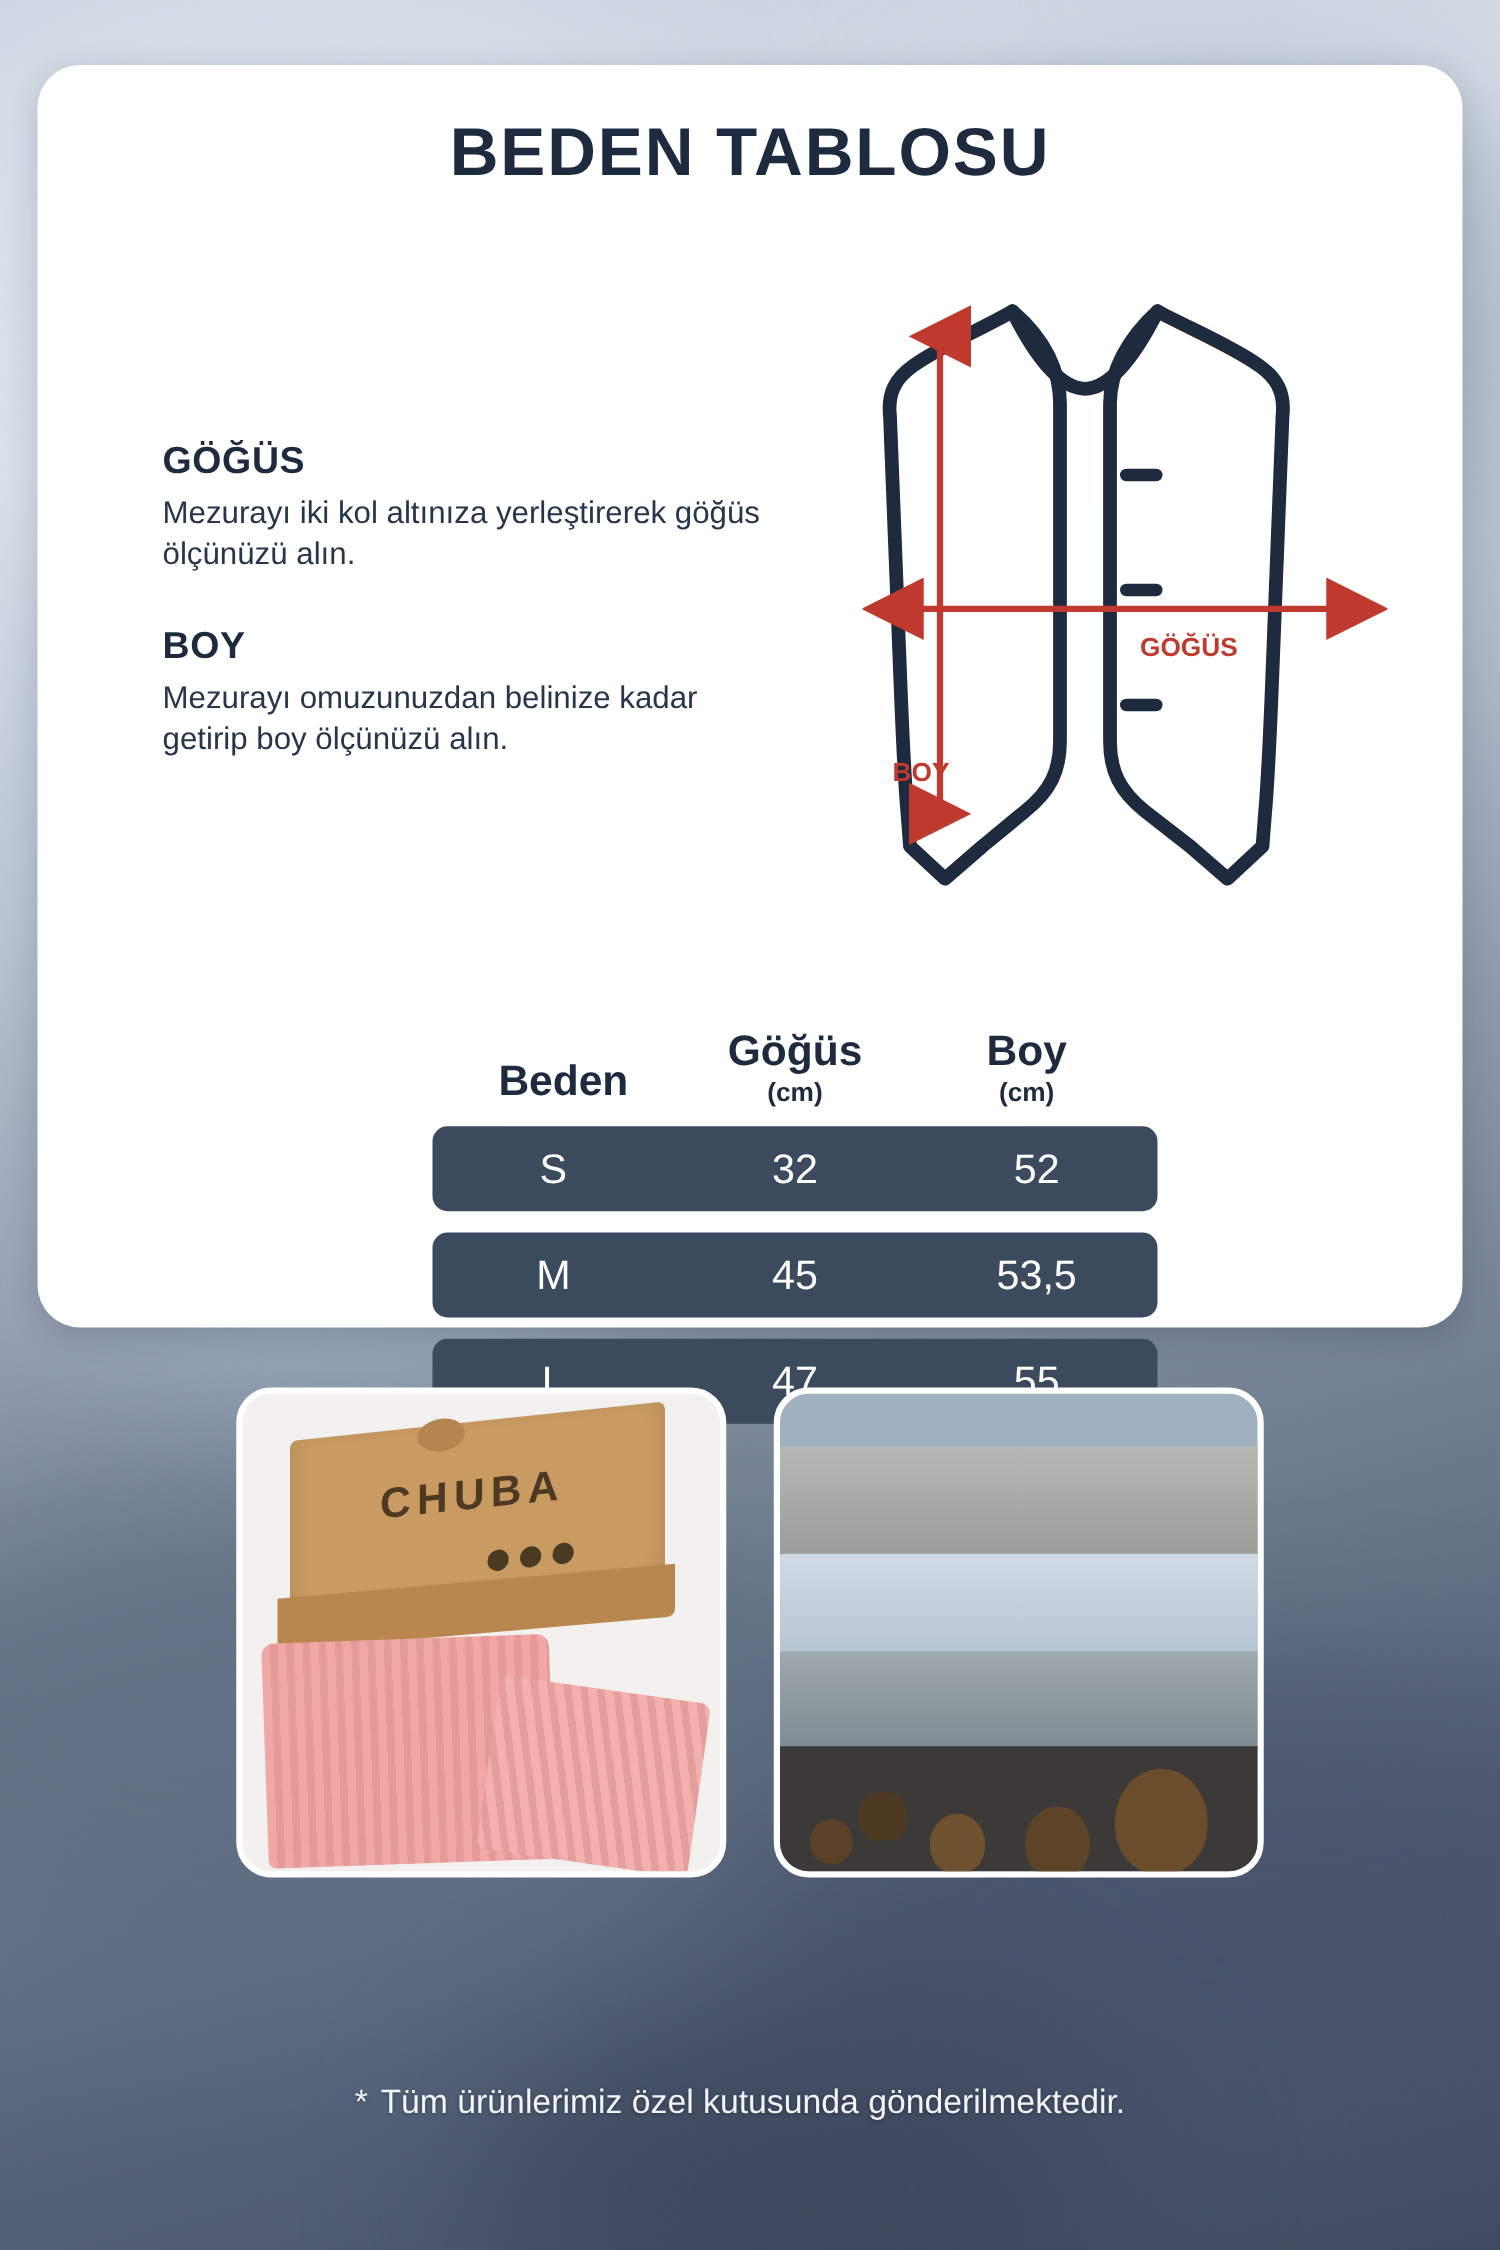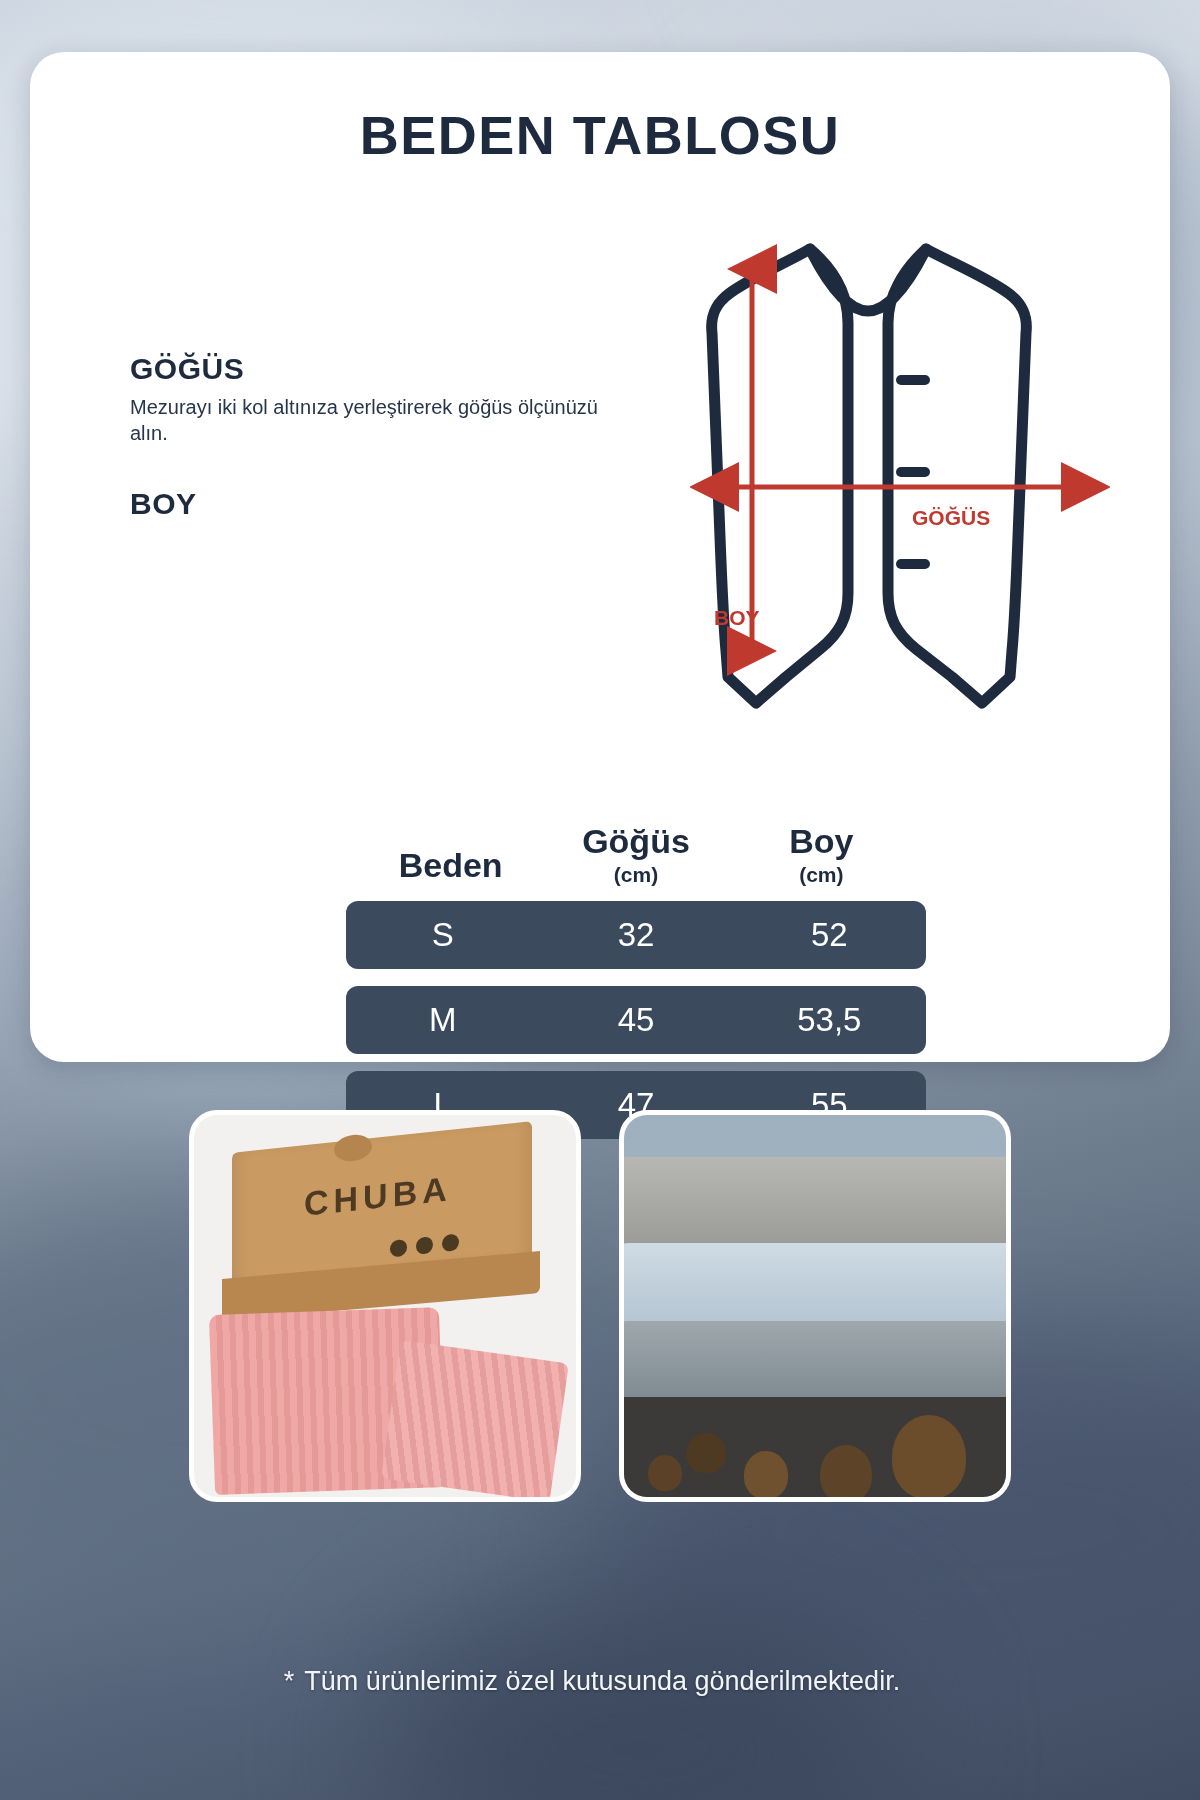--- a/index.html
+++ b/index.html
@@ -25,41 +25,41 @@
     position: absolute;
     left: 30px; top: 52px;
     width: 1140px; height: 1010px;
     background: #ffffff;
     border-radius: 34px;
     box-shadow: 0 6px 26px rgba(20,30,50,.18);
   }
 
   .title {
     text-align: center;
-    margin-top: 52px;
+    margin-top: 39px;
     font-size: 54px;
     font-weight: bold;
     letter-spacing: 1.5px;
     color: #1e2b3e;
   }
 
   .info {
     position: absolute;
     left: 100px; top: 300px;
     width: 490px;
   }
   .info h3 {
     font-size: 30px;
     font-weight: bold;
     color: #1e2b3e;
     letter-spacing: .5px;
     margin-bottom: 8px;
   }
   .info p {
-    font-size: 20px;
+    font-size: 25px;
     line-height: 1.32;
     color: #27364b;
     font-weight: 300;
   }
   .info .gap { height: 40px; }
 
   .vest-wrap {
     position: absolute;
     left: 660px; top: 185px;
     width: 420px; height: 480px;
@@ -208,20 +208,21 @@
 
 <div class="card">
 
   <div class="title">BEDEN TABLOSU</div>
 
   <div class="info">
     <h3>GÖĞÜS</h3>
     <p>Mezurayı iki kol altınıza yerleştirerek göğüs ölçünüzü alın.</p>
     <div class="gap"></div>
     <h3>BOY</h3>
+    <p>Mezurayı omuzunuzdan belinize kadar getirip boy ölçünüzü alın.</p>
   </div>
 
   <div class="vest-wrap">
     <svg width="420" height="480" viewBox="0 0 420 480">
       <g fill="none" stroke="#1e2b3e" stroke-width="11" stroke-linejoin="round" stroke-linecap="round">
 
         <path d="M120 12 C 96 26, 62 40, 40 56 C 26 66, 20 78, 22 96 L 30 300 C 32 352, 34 392, 36 414 L 38 440 L 66 466 L 96 440 L 130 412 C 150 396, 158 380, 158 356 L 158 86 C 158 60, 146 34, 120 12 Z"></path>
 
         <path d="M236 12 C 212 34, 198 60, 198 86 L 198 356 C 198 380, 206 396, 226 412 L 262 440 L 292 466 L 320 440 L 322 414 C 324 392, 326 352, 328 300 L 336 96 C 338 78, 332 66, 318 56 C 296 40, 262 26, 236 12 Z"></path>
 

